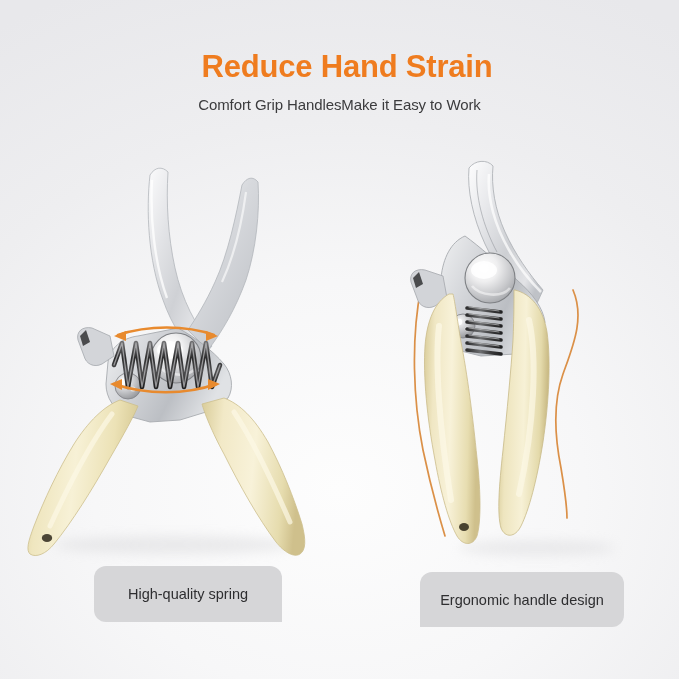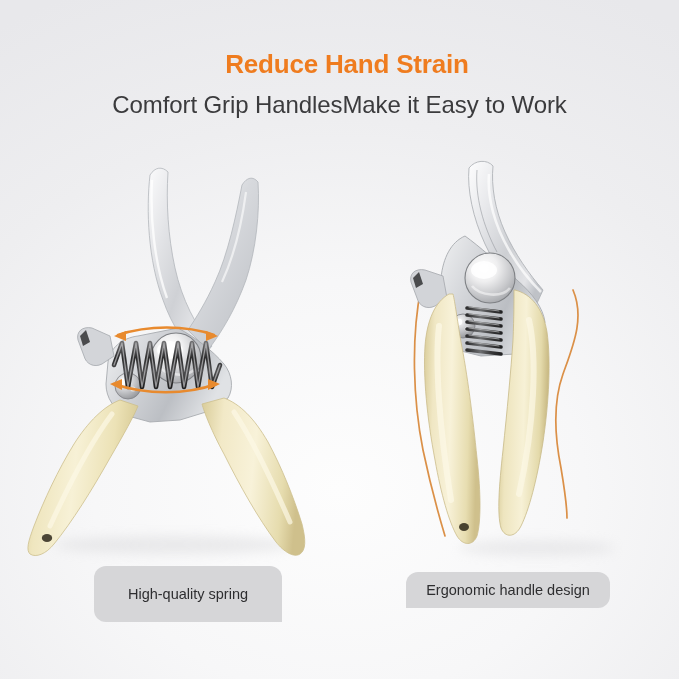--- a/index.html
+++ b/index.html
@@ -22,30 +22,30 @@
 
   
   .header {
     position: absolute;
     left: 0;
     top: 50px;
     width: 679px;
     text-align: center;
   }
   .title {
-    font-size: 26px;
+    font-size: 31px;
     font-weight: bold;
     color: #ef7c1f;
     letter-spacing: -0.2px;
     line-height: 1.1;
     margin: 0;
     padding-left: 15px;
   }
   .subtitle {
-    font-size: 24px;
+    font-size: 15px;
     color: #3b3b3d;
     margin: 12px 0 12px 0;
     letter-spacing: -0.1px;
     font-weight: 400;
   }
 
   
   .caption {
     position: absolute;
     background: #d6d6d8;
@@ -60,24 +60,24 @@
   }
   .caption-left {
     left: 94px;
     top: 566px;
     width: 188px;
     height: 56px;
     padding: 8px 10px;
     border-radius: 12px 12px 0 12px;
   }
   .caption-right {
-    left: 406px;
+    left: 420px;
     top: 572px;
     width: 204px;
-    height: 36px;
+    height: 55px;
     padding: 3px 10px;
     border-radius: 12px 12px 12px 0;
   }
 
   
   .tool { position: absolute; }
   .tool svg { display: block; }
 
   
   .shadow-blur { filter: blur(6px); }

